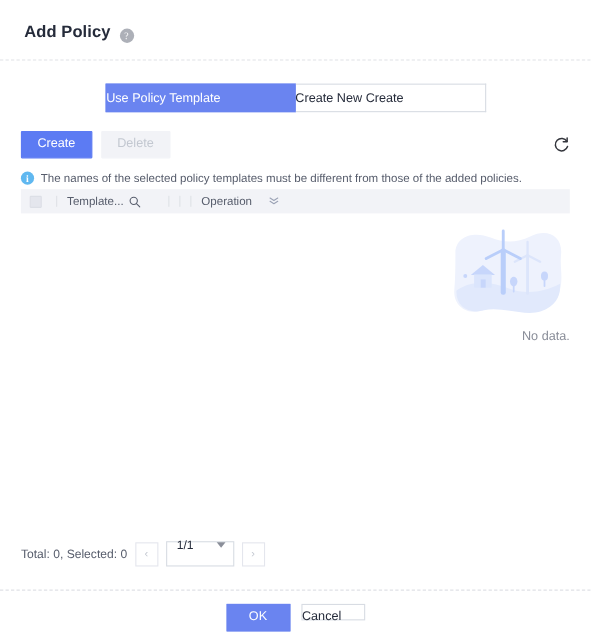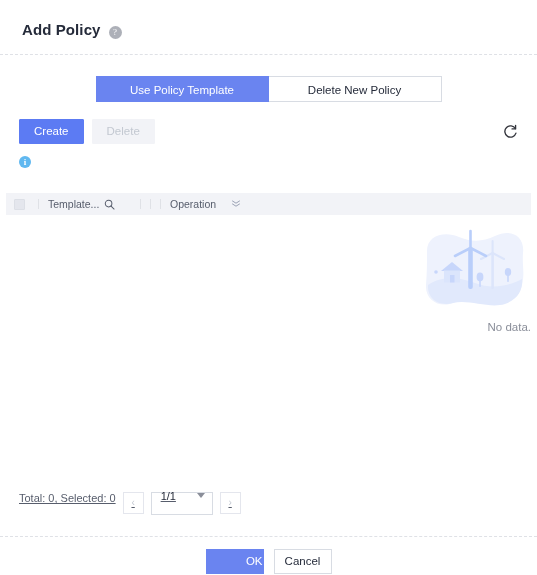--- a/index.html
+++ b/index.html
@@ -59,21 +59,20 @@
     margin-top: 21px;
   }
   .tabs {
     display: flex;
     height: 26px;
   }
   .tab {
     width: 173px;
     height: 26px;
     line-height: 26px;
-    text-align: center;
     font-size: 11.5px;
     box-sizing: border-box;
     cursor: pointer;
     user-select: none;
   }
   .tab.active {
     background: #6a84f0;
     color: #ffffff;
     border: 1px solid #6a84f0;
   }
@@ -151,22 +150,22 @@
     top: 1px;
   }
   .info-text {
     font-size: 10.5px;
     color: #575d6c;
     line-height: 14px;
   }
 
   
   .table {
-    margin-top: 26px;
-    padding: 0 6px;
+    margin-top: 3px;
+    padding: 0 19px;
   }
   .thead {
     background: #f2f3f7;
     height: 22px;
     display: flex;
     align-items: center;
     font-size: 10.5px;
     color: #575d6c;
     box-sizing: border-box;
     padding-left: 8px;
@@ -229,24 +228,24 @@
     font-size: 11.5px;
     color: #8a8e99;
   }
 
   
   .pagination {
     position: absolute;
     left: 19px;
     top: 492px;
     display: flex;
+    align-items: center;
     gap: 7px;
     font-size: 11px;
     color: #575d6c;
-    text-decoration: underline;
   }
   .page-arrow {
     width: 21px;
     height: 22px;
     border: 1px solid #e4e6ed;
     background: #ffffff;
     color: #c3c8d1;
     font-size: 10px;
     line-height: 20px;
     text-align: center;
@@ -291,67 +290,67 @@
     gap: 10px;
   }
   .btn-ok {
     width: 58px;
     height: 25px;
     background: #6a84f0;
     border: 1px solid #6a84f0;
     color: #ffffff;
     font-size: 11.5px;
     line-height: 23px;
-    text-align: right;
+    text-align: center;
     cursor: pointer;
     box-sizing: border-box;
   }
   .btn-cancel {
     width: 58px;
-    height: 25px;
+    height: 15px;
     background: #ffffff;
     border: 1px solid #d8dce3;
     color: #252b3a;
     font-size: 11.5px;
     line-height: 23px;
-    text-align: center;
     cursor: pointer;
     box-sizing: border-box;
   }
 </style>
 </head>
 <body>
 
 <div class="page-header">
   <span class="page-title">Add Policy</span>
   <span class="help-icon">?</span>
 </div>
 <hr class="divider-dashed divider-top">
 
 <div class="tab-wrap">
   <div class="tabs">
     <div class="tab active">Use Policy Template</div>
-    <div class="tab inactive">Delete New Policy</div>
+    <div class="tab inactive">Create New Create</div>
   </div>
 </div>
 
 <div class="toolbar">
   <div class="btn btn-primary">Create</div>
   <div class="btn btn-disabled">Delete</div>
   <div class="toolbar-spacer"></div>
   <span>
     <svg class="refresh-icon" viewBox="0 0 20 20" fill="none" stroke="currentColor" stroke-width="1.5">
       <path d="M16 6.2 A6.3 6.3 0 1 0 16.6 11.3" stroke-linecap="round"></path>
       <path d="M16.2 2.6 L16.2 6.6 L12.3 6.6" stroke-linecap="round" stroke-linejoin="round"></path>
     </svg>
   </span>
 </div>
 
 <div class="info-bar">
   <span class="info-icon">i</span>
+  <span class="info-text">The names of the selected policy templates must be different from those of the added policies.</span>
 </div>
 
 <div class="table">
   <div class="thead">
     <div class="th-check">
       <span class="chk"></span>
     </div>
     <div class="vsep"></div>
     <div class="th th-template">
       <span>Template...</span>

